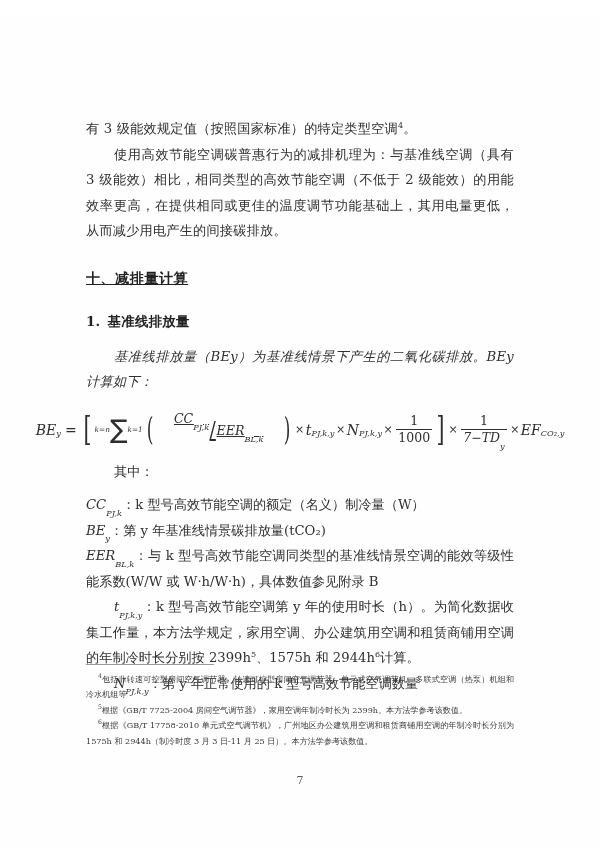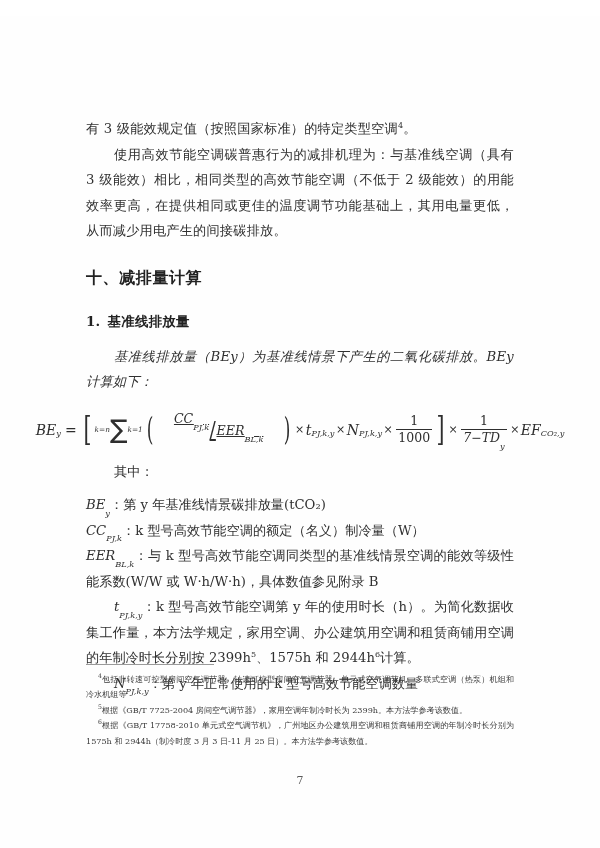--- a/index.html
+++ b/index.html
@@ -41,26 +41,27 @@
   .para.indent {
     text-indent: 28px;
   }
   .sup {
     font-size: 8px;
     vertical-align: super;
     line-height: 0;
   }
   
   .h-section {
-    font-size: 16px;
+    font-size: 14px;
     font-weight: bold;
     margin: 21px 0 0 0;
     line-height: 26px;
     letter-spacing: 0.6px;
     color: #222;
+    text-decoration: underline;
   }
   .h-sub {
     font-size: 13.4px;
     font-weight: bold;
     margin: 18px 0 0 0;
     line-height: 25px;
     letter-spacing: 0.3px;
     color: #222;
   }
   .h-sub .num { margin-right: 7px; }
@@ -262,23 +263,23 @@
         </span>
         <span class="times">×</span>
         <span class="it">EF</span>
           <span class="sub">CO₂,y</span>
       </div>
     </div>
 
     <p class="defline ind">其中：</p>
     <div class="gap-s"></div>
 
+    <p class="defline"><span class="sym">CC</span><span class="sub">PJ,k</span><span>：k 型号高效节能空调的额定（名义）制冷量（W）</span></p>
+
     <p class="defline"><span class="sym">BE</span><span class="sub">y</span><span>：第 y 年基准线情景碳排放量(tCO₂)</span></p>
-
-    <p class="defline"><span class="sym">CC</span><span class="sub">PJ,k</span><span>：k 型号高效节能空调的额定（名义）制冷量（W）</span></p>
 
     <p class="defline"><span class="sym">EER</span><span class="sub">BL,k</span><span>：与 k 型号高效节能空调同类型的基准线情景空调的能效等级性能系数(W/W 或 W·h/W·h)，具体数值参见附录 B</span></p>
 
     <p class="defline ind"><span class="sym">t</span><span class="sub">PJ,k,y</span><span>：k 型号高效节能空调第 y 年的使用时长（h）。为简化数据收集工作量，本方法学规定，家用空调、办公建筑用空调和租赁商铺用空调的年制冷时长分别按 2399h</span><span class="sup">5</span><span>、1575h 和 2944h</span><span class="sup">6</span><span>计算。</span></p>
 
     <p class="defline ind"><span class="sym">N</span><span class="sub">PJ,k,y</span><span>：第 y 年正常使用的 k 型号高效节能空调数量</span></p>
 
   </div>
 
   <div class="footnotes">

